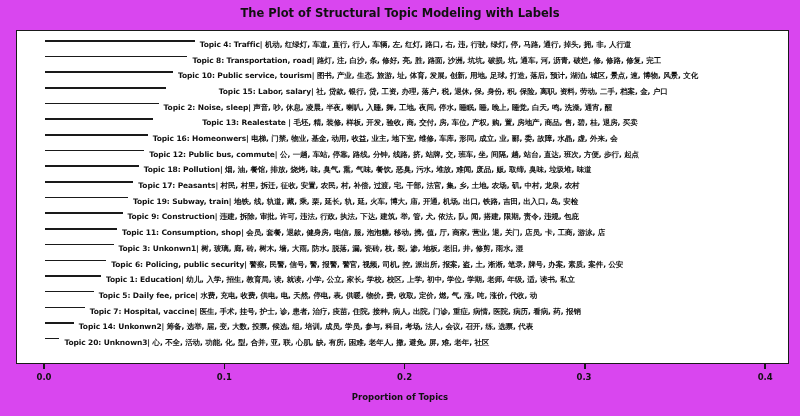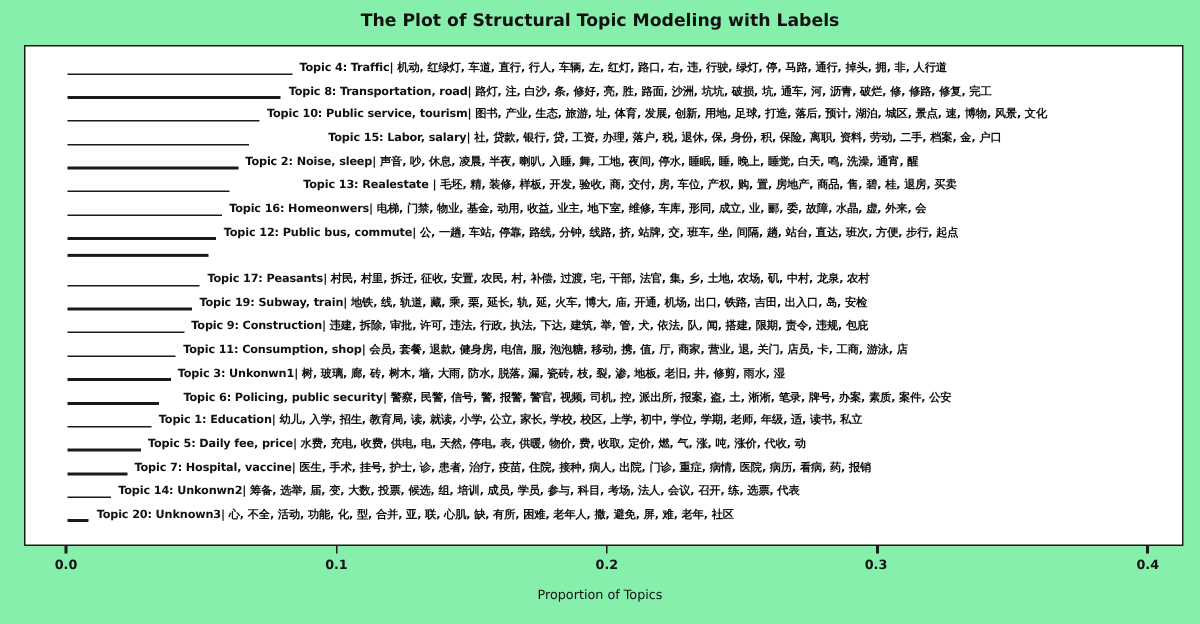--- a/index.html
+++ b/index.html
@@ -1,58 +1,58 @@
 <!DOCTYPE html>
 <html><head>
 <meta charset="utf-8">
 <style>
   html,body{margin:0;padding:0;background:#ffffff;}
   .canvas{
     position:relative;
     width:800px;height:416px;
-    background:#86efac;
+    background:#d946ef;
     font-family:"DejaVu Sans","Liberation Sans",sans-serif;
     color:#111;
     overflow:hidden;
   }
   .chart-title{
     position:absolute;top:6px;left:0;width:800px;
     text-align:center;
     font-size:11.5px;font-weight:700;color:#111;
   }
   .plot-box{
     position:absolute;left:16px;top:30px;width:773px;height:334px;
     border:1.5px solid #1a1a1a;
     box-sizing:border-box;
     background:#ffffff;
   }
   .topic-row{
     position:absolute;
-    display:flex;align-items:flex-end;
+    display:flex;align-items:flex-start;
     white-space:nowrap;
     transform:translateY(-50%);
   }
   .topic-line{
     height:1.5px;background:#1a1a1a;flex:none;
   }
   .topic-label{
     margin-left:5px;
     font-size:7.5px;font-weight:700;color:#111;
     letter-spacing:-0.1px;
   }
   .x-tick{
     position:absolute;top:364px;width:1.5px;height:5px;background:#1a1a1a;
   }
   .x-tick-label{
     position:absolute;top:372px;width:40px;margin-left:-20px;
     text-align:center;font-size:8.5px;font-weight:700;color:#111;
   }
   .x-axis-title{
     position:absolute;top:392px;left:0;width:800px;text-align:center;
-    font-size:8.5px;font-weight:400;color:#111;
+    font-size:8.5px;font-weight:700;color:#111;
   }
 </style>
 </head>
 <body>
 
 <div class="canvas">
 
   <div class="chart-title">The Plot of Structural Topic Modeling with Labels</div>
 
   <div class="plot-box">
@@ -84,20 +84,21 @@
         <div class="topic-row" style="left: 28px; top: 108.08px;">
           <div class="topic-line" style="width: 102.771px;"></div>
           <span class="topic-label">Topic 16: Homeonwers| 电梯, 门禁, 物业, 基金, 动用, 收益, 业主, 地下室, 维修, 车库, 形同, 成立, 业, 郦, 委, 故障, 水晶, 虚, 外来, 会</span>
         </div>
         <div class="topic-row" style="left: 28px; top: 123.76px;">
           <div class="topic-line" style="width: 99.165px;"></div>
           <span class="topic-label">Topic 12: Public bus, commute| 公, 一趟, 车站, 停靠, 路线, 分钟, 线路, 挤, 站牌, 交, 班车, 坐, 间隔, 趟, 站台, 直达, 班次, 方便, 步行, 起点</span>
         </div>
         <div class="topic-row" style="left: 28px; top: 139.44px;">
           <div class="topic-line" style="width: 93.756px;"></div>
+          <span class="topic-label">Topic 18: Pollution| 烟, 油, 餐馆, 排放, 烧烤, 味, 臭气, 熏, 气味, 餐饮, 恶臭, 污水, 堆放, 难闻, 废品, 贩, 取缔, 臭味, 垃圾堆, 味道</span>
         </div>
         <div class="topic-row" style="left: 28px; top: 155.12px;">
           <div class="topic-line" style="width: 88.347px;"></div>
           <span class="topic-label">Topic 17: Peasants| 村民, 村里, 拆迁, 征收, 安置, 农民, 村, 补偿, 过渡, 宅, 干部, 法官, 集, 乡, 土地, 农场, 矶, 中村, 龙泉, 农村</span>
         </div>
         <div class="topic-row" style="left: 28px; top: 170.8px;">
           <div class="topic-line" style="width: 82.938px;"></div>
           <span class="topic-label">Topic 19: Subway, train| 地铁, 线, 轨道, 藏, 乘, 栗, 延长, 轨, 延, 火车, 博大, 庙, 开通, 机场, 出口, 铁路, 吉田, 出入口, 岛, 安检</span>
         </div>
         <div class="topic-row" style="left: 28px; top: 186.48px;">
@@ -105,21 +106,21 @@
           <span class="topic-label">Topic 9: Construction| 违建, 拆除, 审批, 许可, 违法, 行政, 执法, 下达, 建筑, 举, 管, 犬, 依法, 队, 闻, 搭建, 限期, 责令, 违规, 包庇</span>
         </div>
         <div class="topic-row" style="left: 28px; top: 202.16px;">
           <div class="topic-line" style="width: 72.12px;"></div>
           <span class="topic-label">Topic 11: Consumption, shop| 会员, 套餐, 退款, 健身房, 电信, 服, 泡泡糖, 移动, 携, 值, 厅, 商家, 营业, 退, 关门, 店员, 卡, 工商, 游泳, 店</span>
         </div>
         <div class="topic-row" style="left: 28px; top: 217.84px;">
           <div class="topic-line" style="width: 68.514px;"></div>
           <span class="topic-label">Topic 3: Unkonwn1| 树, 玻璃, 廊, 砖, 树木, 墙, 大雨, 防水, 脱落, 漏, 瓷砖, 枝, 裂, 渗, 地板, 老旧, 井, 修剪, 雨水, 湿</span>
         </div>
-        <div class="topic-row" style="left: 28px; top: 233.52px; gap: 11px;">
+        <div class="topic-row" style="left: 28px; top: 233.52px;">
           <div class="topic-line" style="width: 61.302px;"></div>
           <span class="topic-label">Topic 6: Policing, public security| 警察, 民警, 信号, 警, 报警, 警官, 视频, 司机, 控, 派出所, 报案, 盗, 土, 淅淅, 笔录, 牌号, 办案, 素质, 案件, 公安</span>
         </div>
         <div class="topic-row" style="left: 28px; top: 249.2px;">
           <div class="topic-line" style="width: 55.893px;"></div>
           <span class="topic-label">Topic 1: Education| 幼儿, 入学, 招生, 教育局, 读, 就读, 小学, 公立, 家长, 学校, 校区, 上学, 初中, 学位, 学期, 老师, 年级, 适, 读书, 私立</span>
         </div>
         <div class="topic-row" style="left: 28px; top: 264.88px;">
           <div class="topic-line" style="width: 48.681px;"></div>
           <span class="topic-label">Topic 5: Daily fee, price| 水费, 充电, 收费, 供电, 电, 天然, 停电, 表, 供暖, 物价, 费, 收取, 定价, 燃, 气, 涨, 吨, 涨价, 代收, 动</span>

